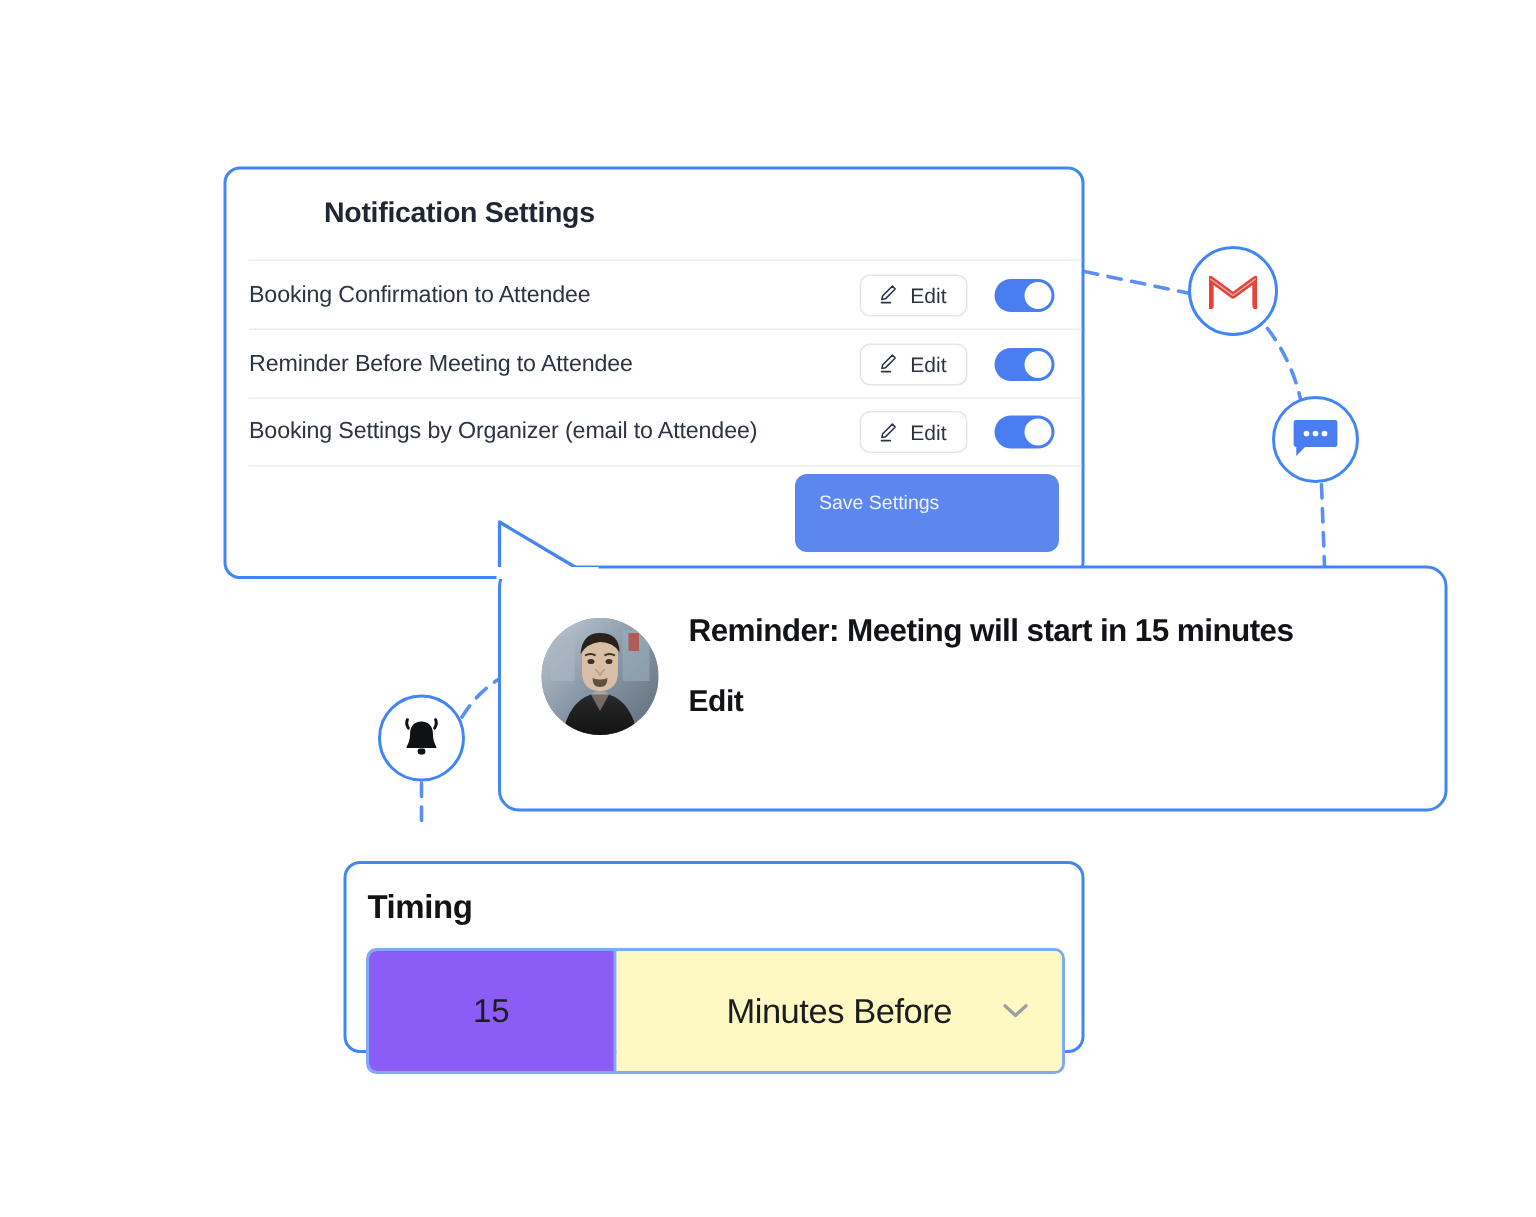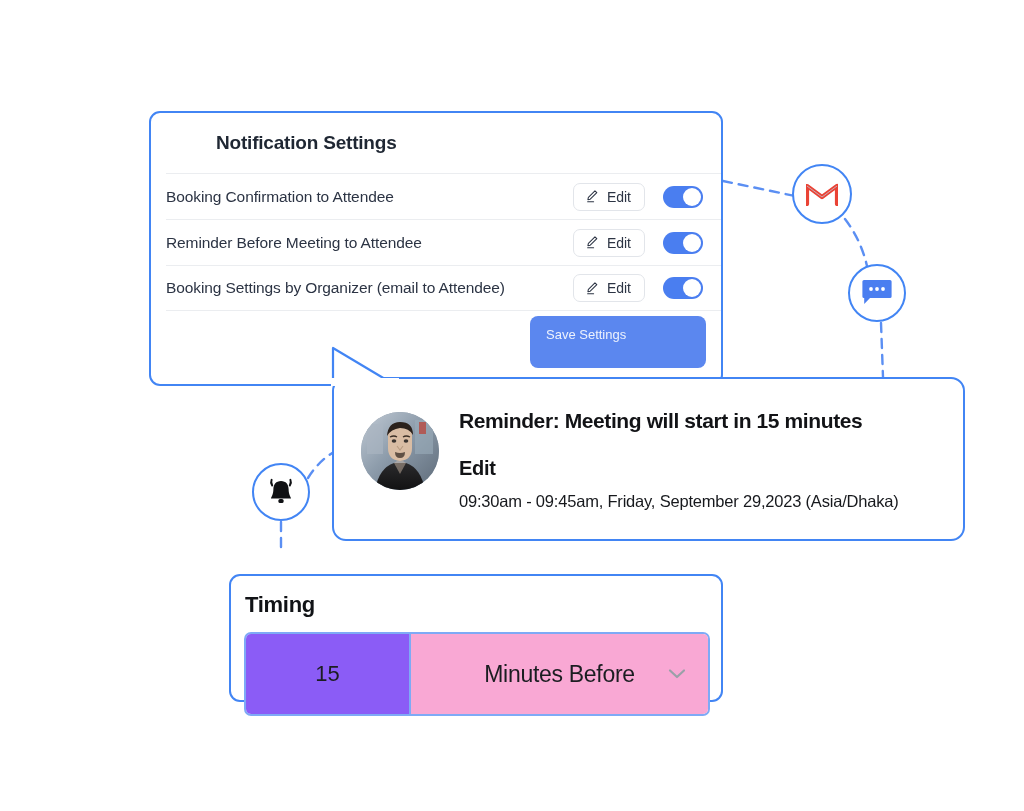--- a/index.html
+++ b/index.html
@@ -222,21 +222,21 @@
     border-right: 2px solid #7eaaf6;
     display: flex;
     align-items: center;
     justify-content: center;
     font-size: 22px;
     color: #1b1d21;
     cursor: text;
   }
   #timing-unit {
     flex: 1;
-    background: #f9a8d4;
+    background: #fef9c3;
     display: flex;
     align-items: center;
     justify-content: center;
     position: relative;
     cursor: pointer;
   }
   #timing-unit-label {
     font-size: 23px;
     color: #1b1d21;
     letter-spacing: -0.3px;
@@ -374,21 +374,20 @@
         <ellipse cx="45" cy="29" rx="2.3" ry="1.7" fill="#3a3430"></ellipse>
         <path d="M 29 25 Q 33 23 36 25" stroke="#3a2f26" stroke-width="1.3" fill="none"></path>
         <path d="M 42 25 Q 45 23 49 25" stroke="#3a2f26" stroke-width="1.3" fill="none"></path>
         <path d="M 34 40 Q 39 42 44 40 Q 44 46 39 46 Q 34 46 34 40 Z" fill="#41352c" opacity="0.8"></path>
         <path d="M 36 34 L 39 38 L 42 34" stroke="#b99c82" stroke-width="1.1" fill="none"></path>
       </svg>
     </div>
 
     <div id="reminder-heading">Reminder: Meeting will start in 15 minutes</div>
     <div id="reminder-when-label">Edit</div>
-    <div id="reminder-when-value">09:30am  - 09:45am, Friday, September 29,2023 (Asia/Dhaka)</div>
   </div>
 
   <div id="timing-panel">
     <div id="timing-title">Timing</div>
 
     <div id="timing-control">
       <div id="timing-amount">15</div>
       <div id="timing-unit">
         <span id="timing-unit-label">Minutes Before</span>
         <svg id="timing-chevron" width="18" height="11" viewBox="0 0 18 11" xmlns="http://www.w3.org/2000/svg">

